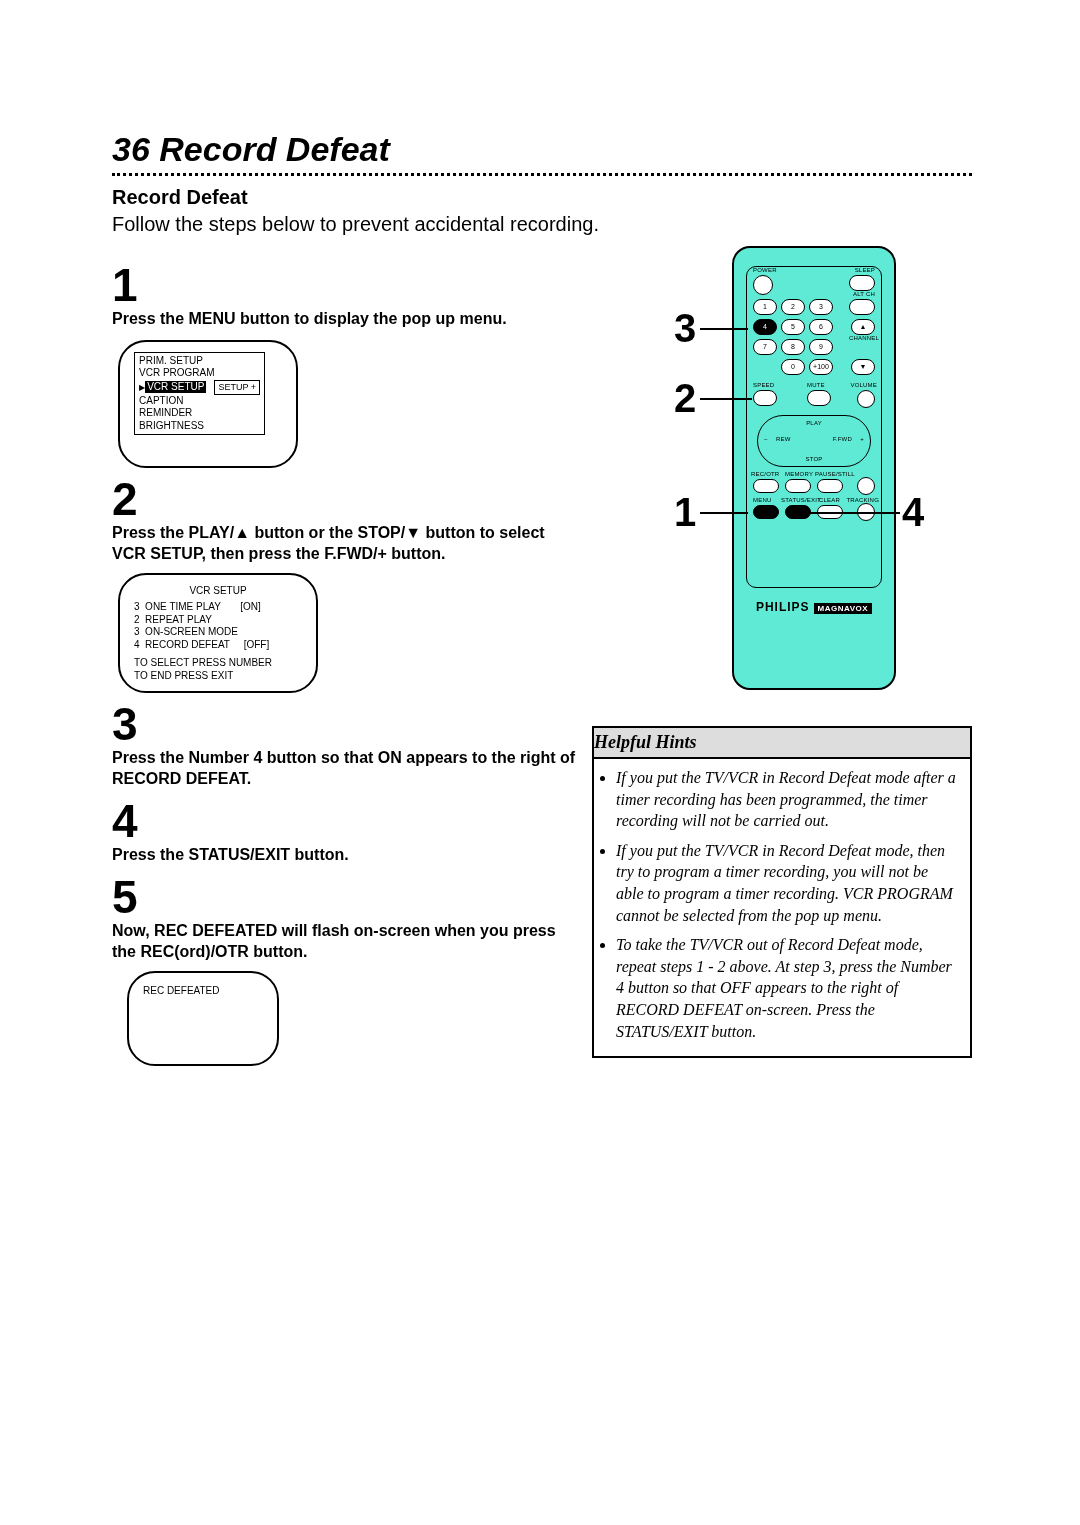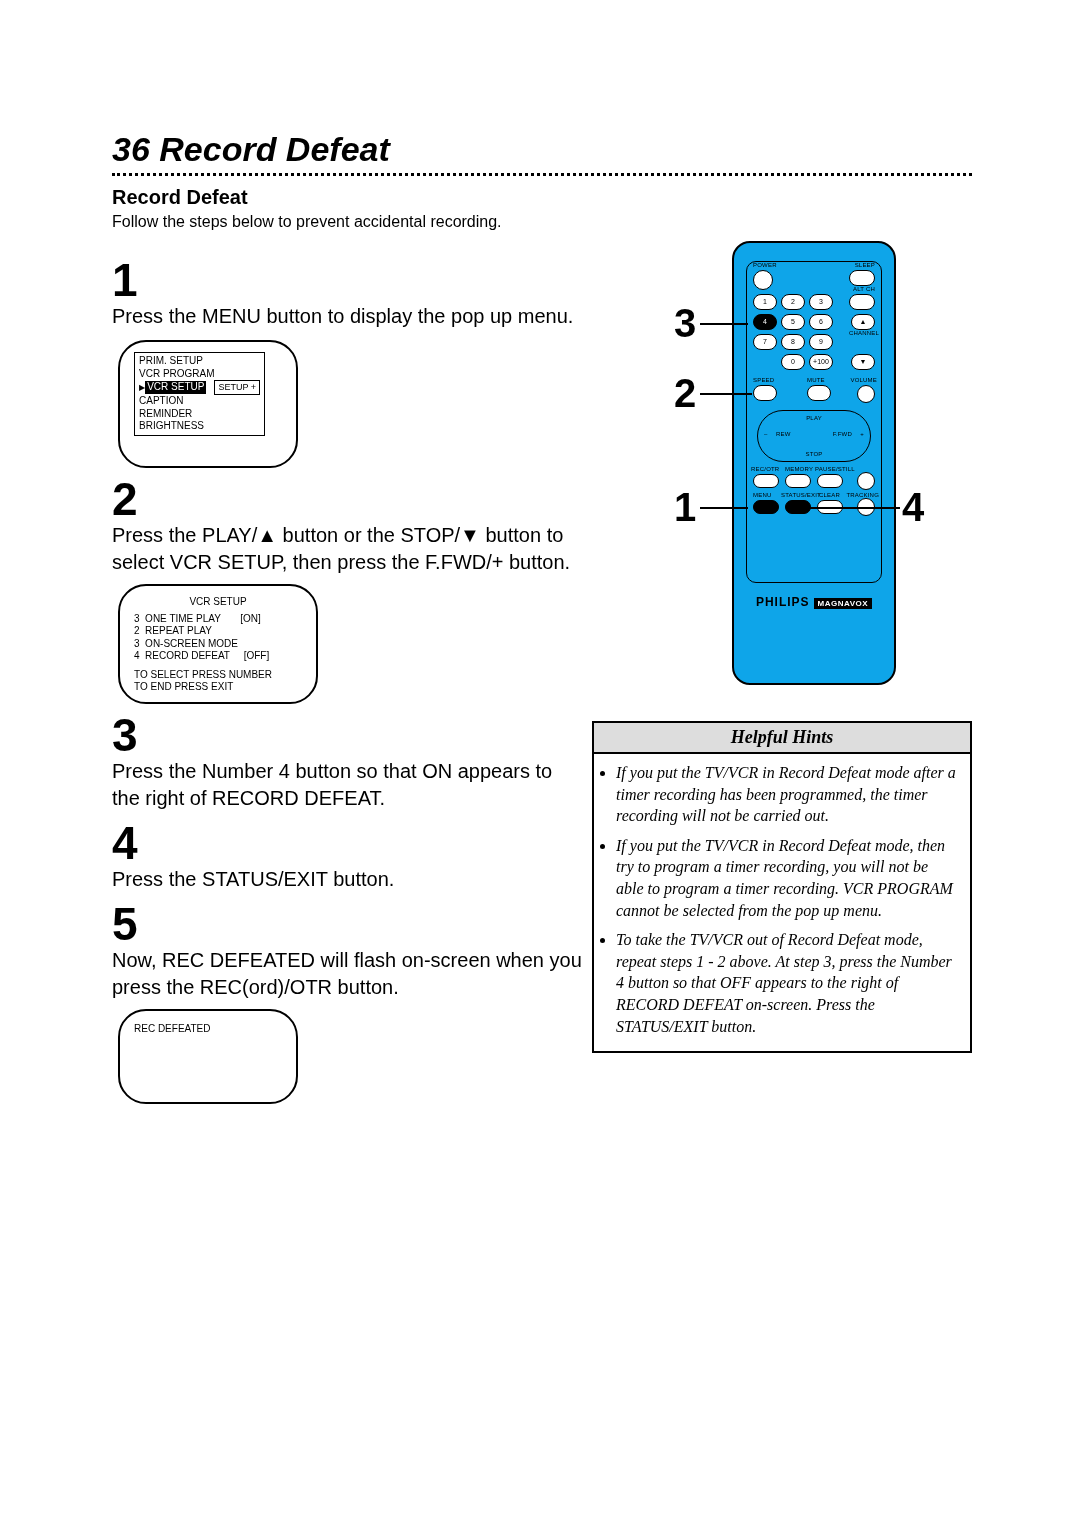--- a/index.html
+++ b/index.html
@@ -26,42 +26,42 @@
     border:none;
     border-top:3px dotted #000;
     margin:0 0 10px 0;
   }
   .section-heading{
     font-weight:bold;
     font-size:20px;
     margin:0 0 4px 0;
   }
   .intro{
-    font-size:16px;
+    font-size:20px;
     margin:0 0 20px 0;
   }
   .left-col{
     width:470px;
     float:left;
   }
   .right-col{
     width:380px;
     float:right;
     position:relative;
   }
   .bignum{
     font-size:46px;
     font-weight:bold;
     line-height:1;
     margin:6px 0 0 0;
     display:block;
   }
   .step-text{
-    font-weight:normal;
-    font-size:20px;
+    font-weight:bold;
+    font-size:16px;
     line-height:1.35;
   }
   .step-block{margin-bottom:8px}
   
   .tv{
     border:2px solid #000;
     border-radius:28px;
     padding:10px 14px;
     font-size:10px;
     font-family:Arial;
@@ -73,21 +73,21 @@
   .tv .plusbox{border:1px solid #000;padding:1px 3px;font-size:9px;display:inline-block;margin-left:8px;vertical-align:middle}
   .tv-row{white-space:pre}
   .tv-title{text-align:center;margin-bottom:4px}
   
   .remote{
     position:absolute;
     left:140px; top:-10px;
     width:160px;height:440px;
     border:2px solid #000;
     border-radius:18px;
-    background:#0ea5e9;
+    background:#5eead4;
   }
   .remote-inner{
     position:absolute;
     left:12px;top:18px;right:12px;bottom:100px;
     border:1px solid #000;
     border-radius:10px;
   }
   .rbtn{
     position:absolute;
     border:1px solid #000;
@@ -128,21 +128,20 @@
     border:2px solid #000;
     margin-top:470px;
     padding:0;
     font-family:"Times New Roman",serif;
     font-style:italic;
     font-size:16px;
   }
   .hints-title{
     background:#ddd;
     border-bottom:2px solid #000;
-    text-align:center;
     font-weight:bold;
     padding:4px 0;
     font-size:18px;
   }
   .hints ul{margin:8px 14px 14px 22px;padding:0}
   .hints li{margin-bottom:8px;line-height:1.35}
   .clearfix::after{content:"";display:block;clear:both}
 </style>
 </head>
 <body>
@@ -197,21 +196,21 @@
     <div class="step-block">
       <span class="bignum">4</span>
       <div class="step-text">Press the STATUS/EXIT button.</div>
     </div>
 
     <div class="step-block">
       <span class="bignum">5</span>
       <div class="step-text">Now, REC DEFEATED will flash on-screen when you press the REC(ord)/OTR button.</div>
     </div>
 
-    <div class="tv" style="width:180px;height:95px;margin:8px 0 0 6px">
+    <div class="tv" style="width:152px;height:95px;margin:8px 0 0 15px">
       <div style="margin-top:2px">REC DEFEATED</div>
     </div>
 
   </div>
 
   <div class="right-col">
 
     <div class="remote">
       <div class="remote-inner">
 

